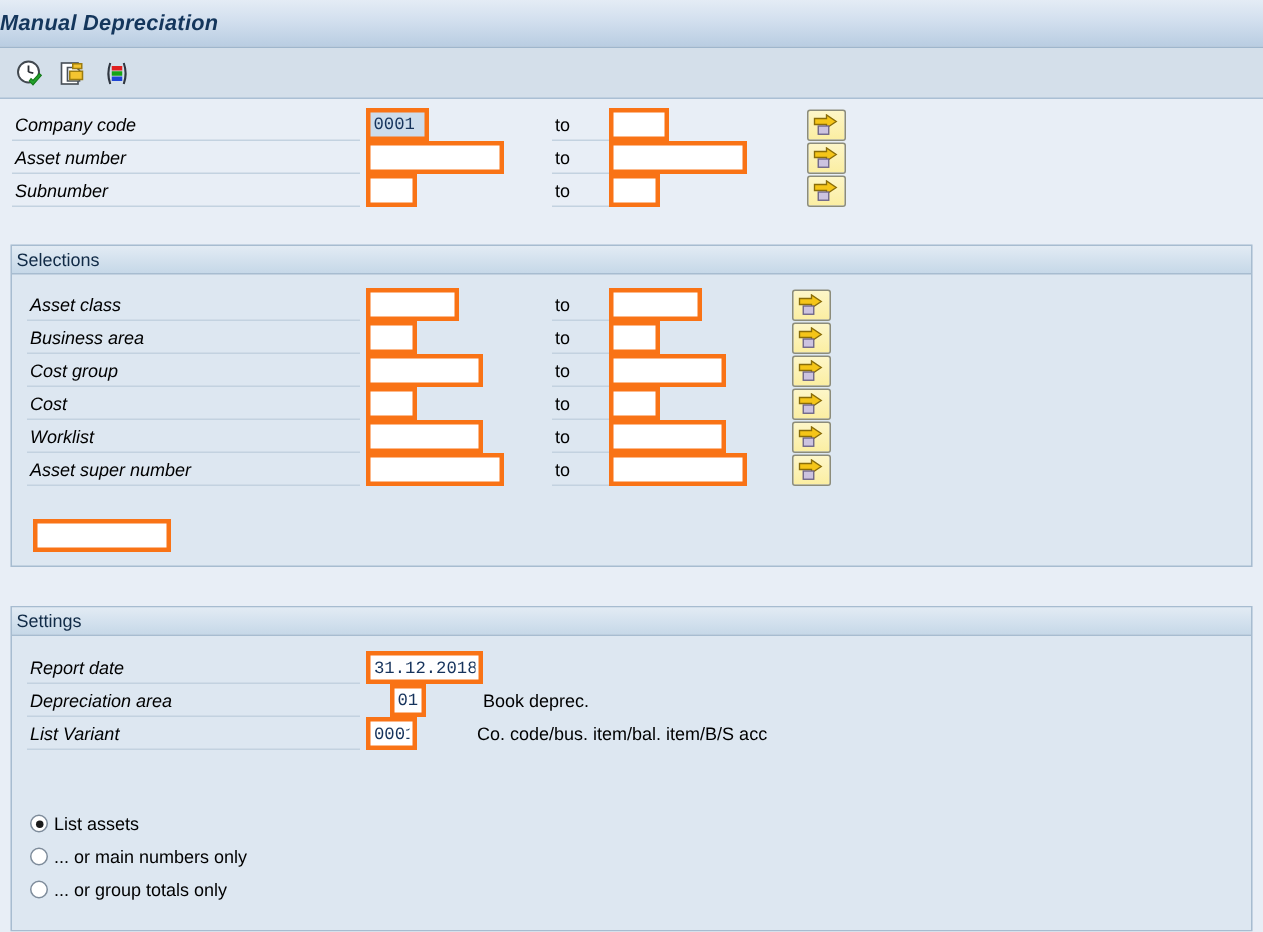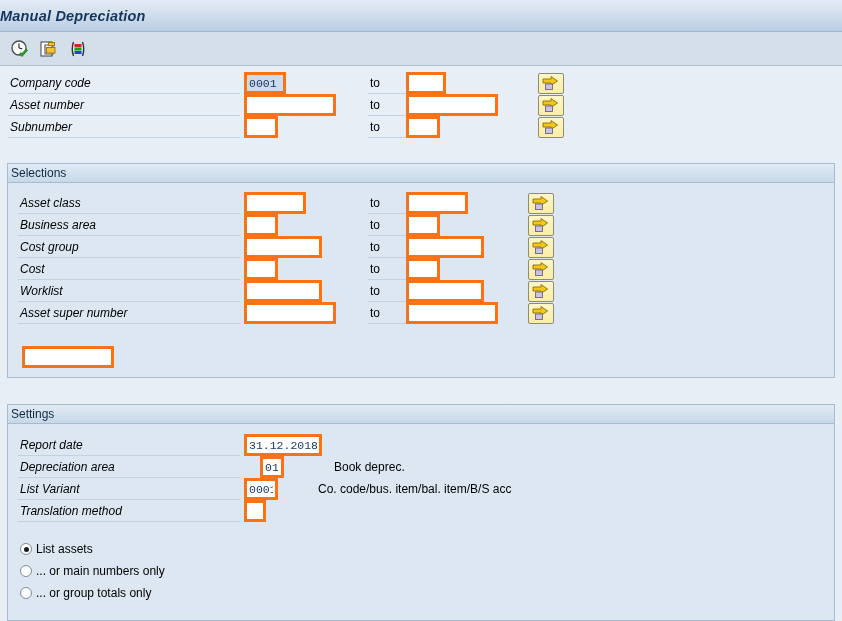--- a/index.html
+++ b/index.html
@@ -363,33 +363,29 @@
   </div>
 
   <div class="frow" style="left:18px; top:368px;">
     <div class="flabel" style="width:222px;">Report date</div>
     <input class="fin" style="width: 78px; margin-left: 4px;" value="31.12.2018">
   </div>
 
   <div class="frow" style="left:18px; top:390px;">
     <div class="flabel" style="width:222px;">Depreciation area</div>
     <input class="fin" style="width: 24px; margin-left: 20px;" value="01">
-    <div class="staticdesc" style="margin-left:50px;text-align:right;">Book deprec.</div>
+    <div class="staticdesc" style="margin-left:38px;text-align:right;">Book deprec.</div>
   </div>
 
   <div class="frow" style="left:18px; top:412px;">
     <div class="flabel" style="width:222px;">List Variant</div>
     <input class="fin" style="width: 34px; margin-left: 4px;" value="0001">
     <div class="staticdesc" style="margin-left:40px;">Co. code/bus. item/bal. item/B/S acc</div>
   </div>
 
-  <div class="frow" style="left:18px; top:434px;">
-    <div class="flabel" style="width:222px;">Translation method</div>
-    <input class="fin" style="width: 22px; margin-left: 4px;" value="">
-  </div>
 
   <div class="rrow" style="left:20px; top:476px;">
     <span class="radio on"></span>
     <span class="rlabel">List assets</span>
   </div>
   <div class="rrow" style="left:20px; top:498px;">
     <span class="radio"></span>
     <span class="rlabel">... or main numbers only</span>
   </div>
   <div class="rrow" style="left:20px; top:520px;">

